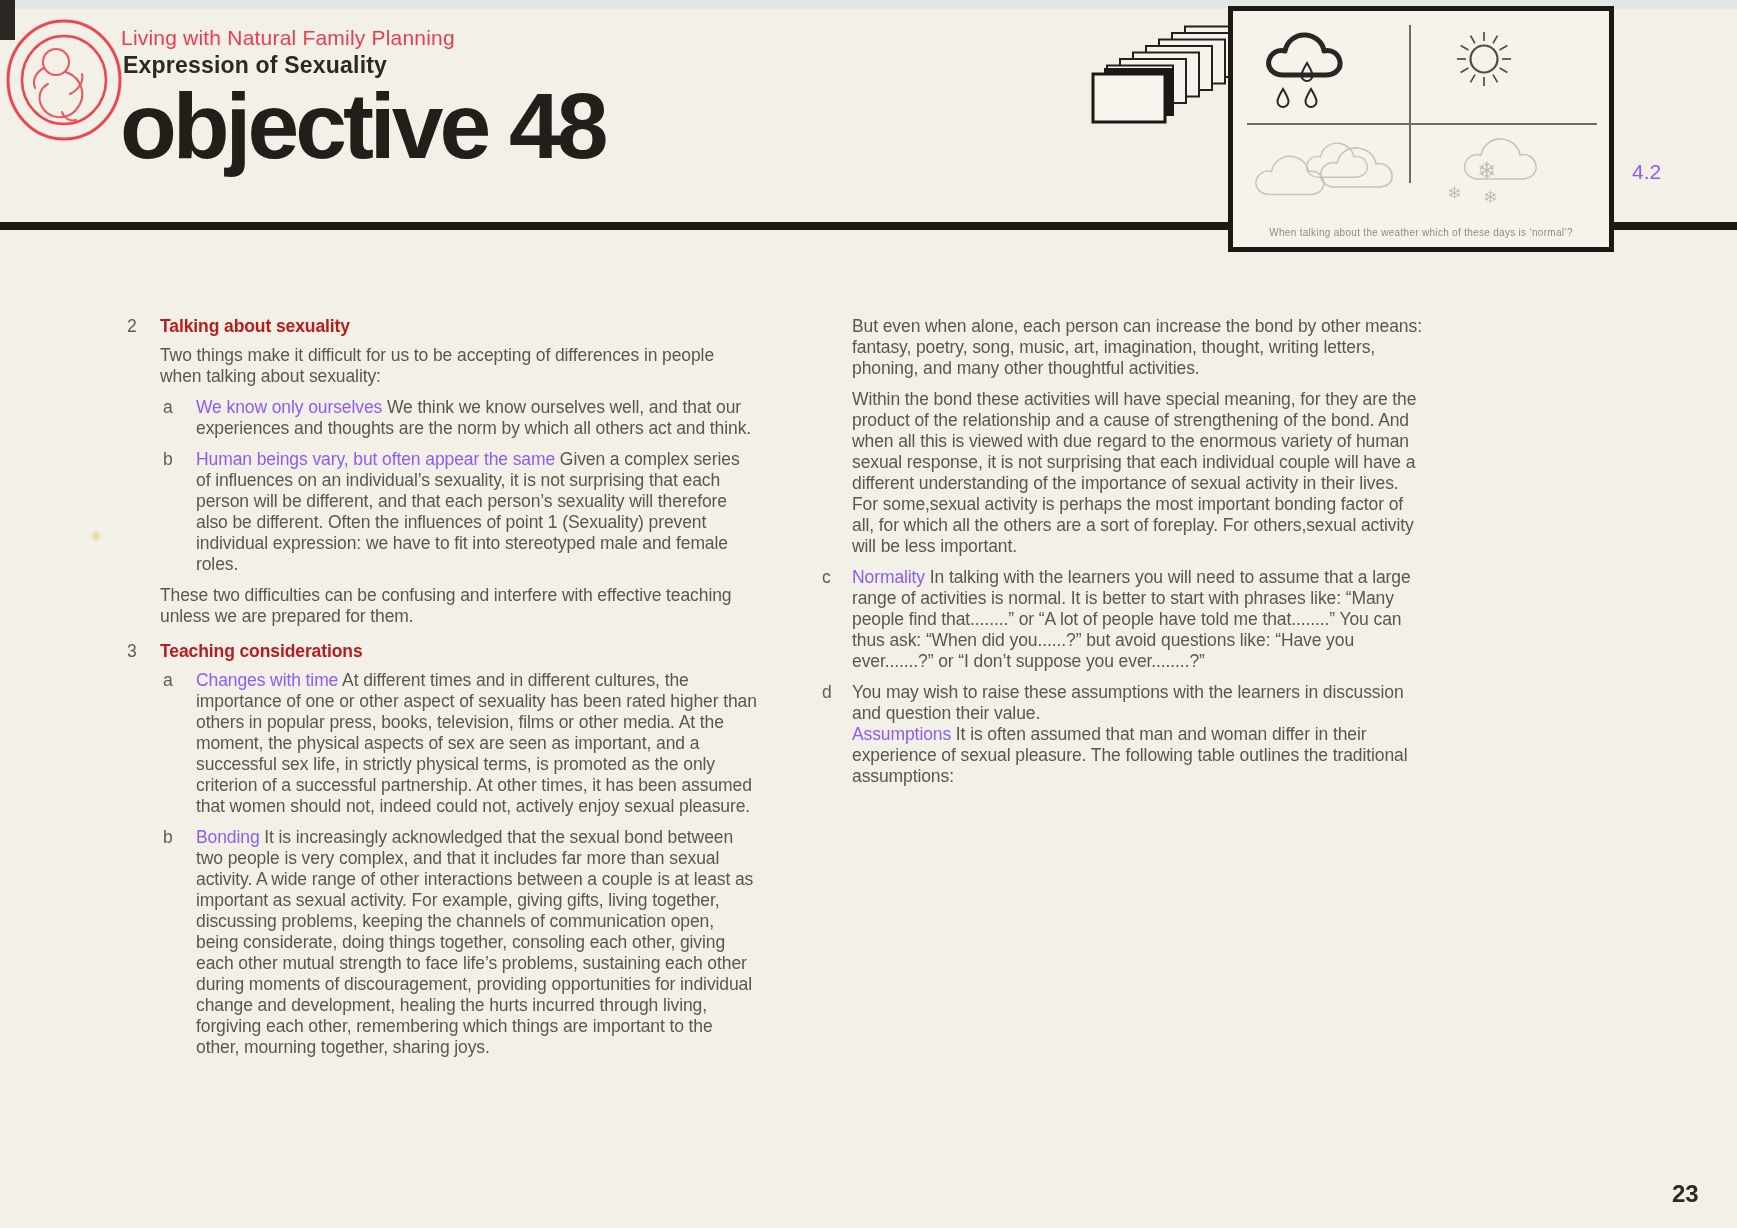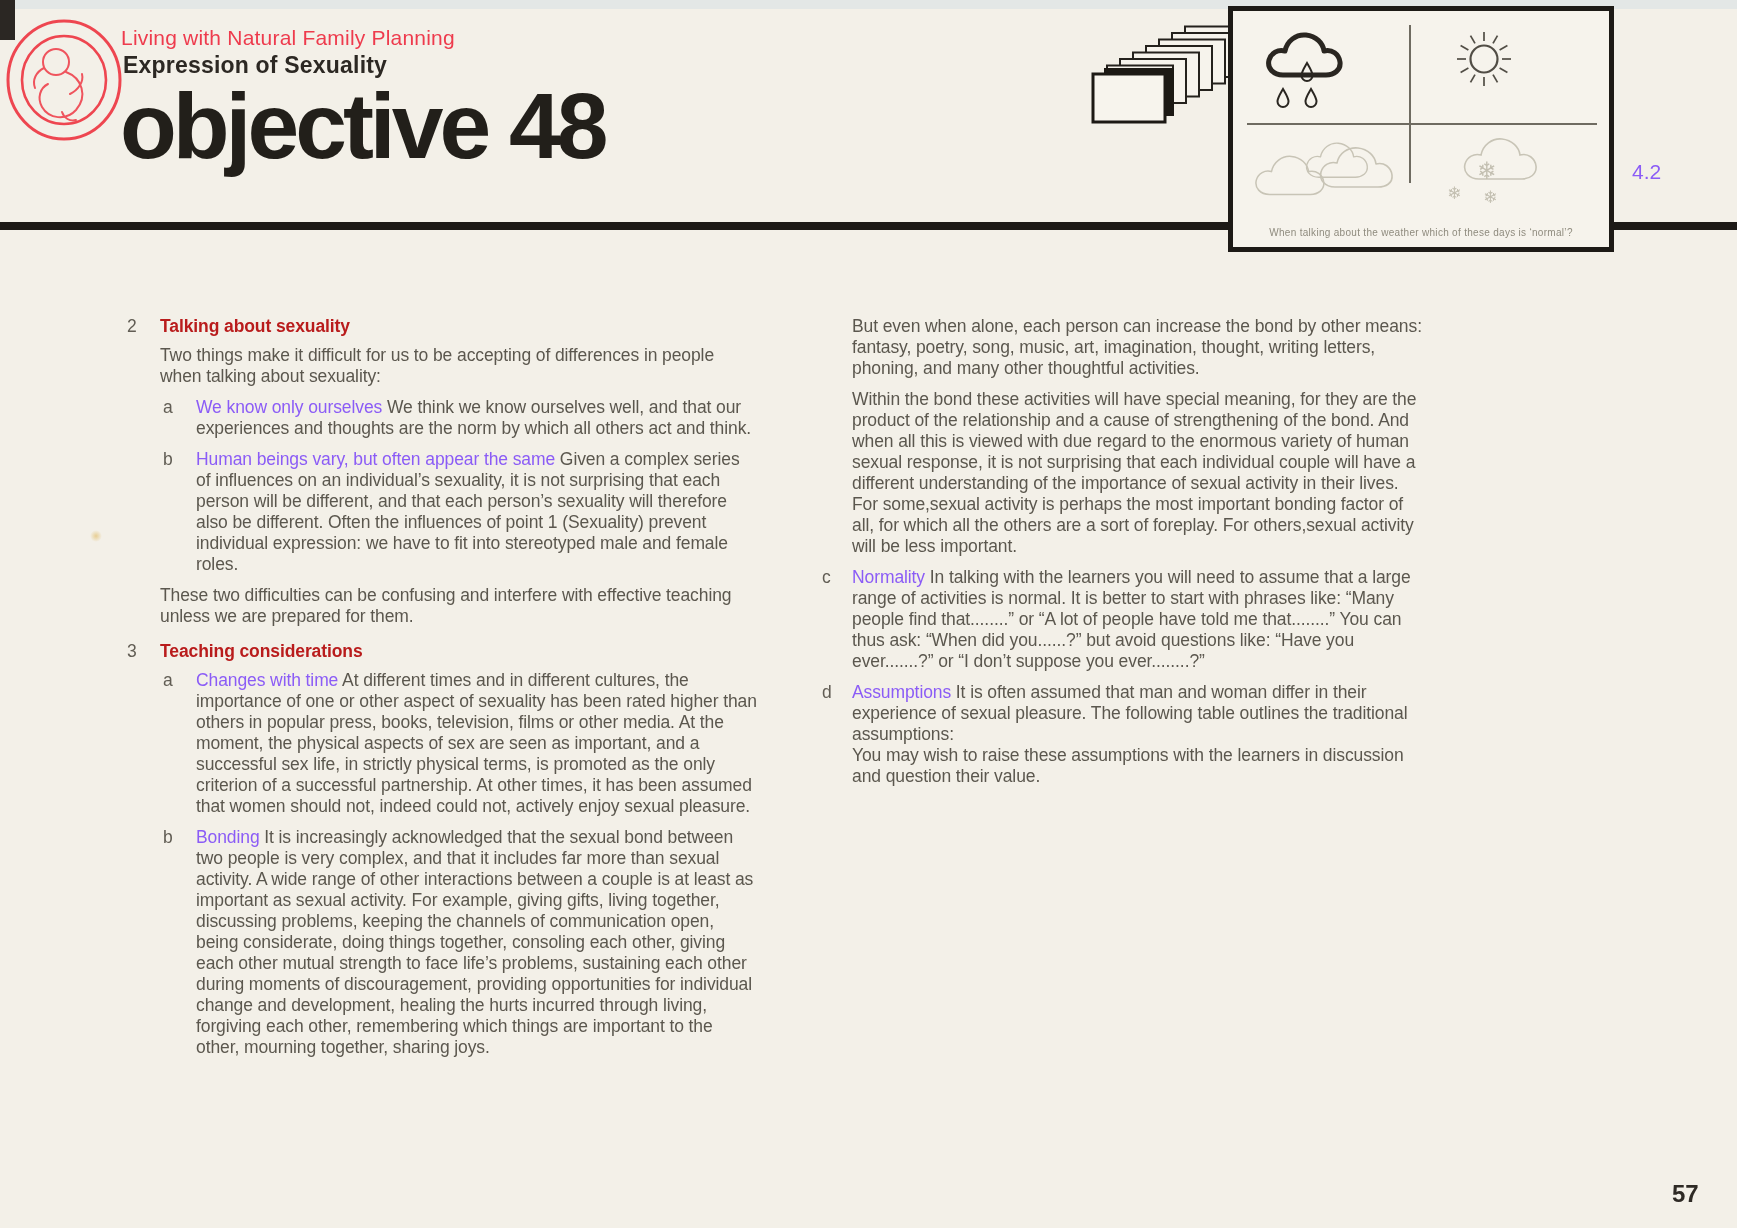--- a/index.html
+++ b/index.html
@@ -186,19 +186,19 @@
     <div class="para">Within the bond these activities will have special meaning, for they are the product of the relationship and a cause of strengthening of the bond. And when all this is viewed with due regard to the enormous variety of human sexual response, it is not surprising that each individual couple will have a different understanding of the importance of sexual activity in their lives. For some,sexual activity is perhaps the most important bonding factor of all, for which all the others are a sort of foreplay. For others,sexual activity will be less important.</div>
     <div class="item">
       <span class="letter">c</span>
       <div class="ibody">
         <div><span class="lead">Normality</span> In talking with the learners you will need to assume that a large range of activities is normal. It is better to start with phrases like: “Many people find that........” or “A lot of people have told me that........” You can thus ask: “When did you......?” but avoid questions like: “Have you ever.......?” or “I don’t suppose you ever........?”</div>
       </div>
     </div>
     <div class="item">
       <span class="letter">d</span>
       <div class="ibody">
+        <div>You may wish to raise these assumptions with the learners in discussion and question their value.</div>
         <div><span class="lead">Assumptions</span> It is often assumed that man and woman differ in their experience of sexual pleasure. The following table outlines the traditional assumptions:</div>
-        <div>You may wish to raise these assumptions with the learners in discussion and question their value.</div>
       </div>
     </div>
   </div>
 
-<div class="page-number">57</div>
+<div class="page-number">23</div>
 
 </body></html>

